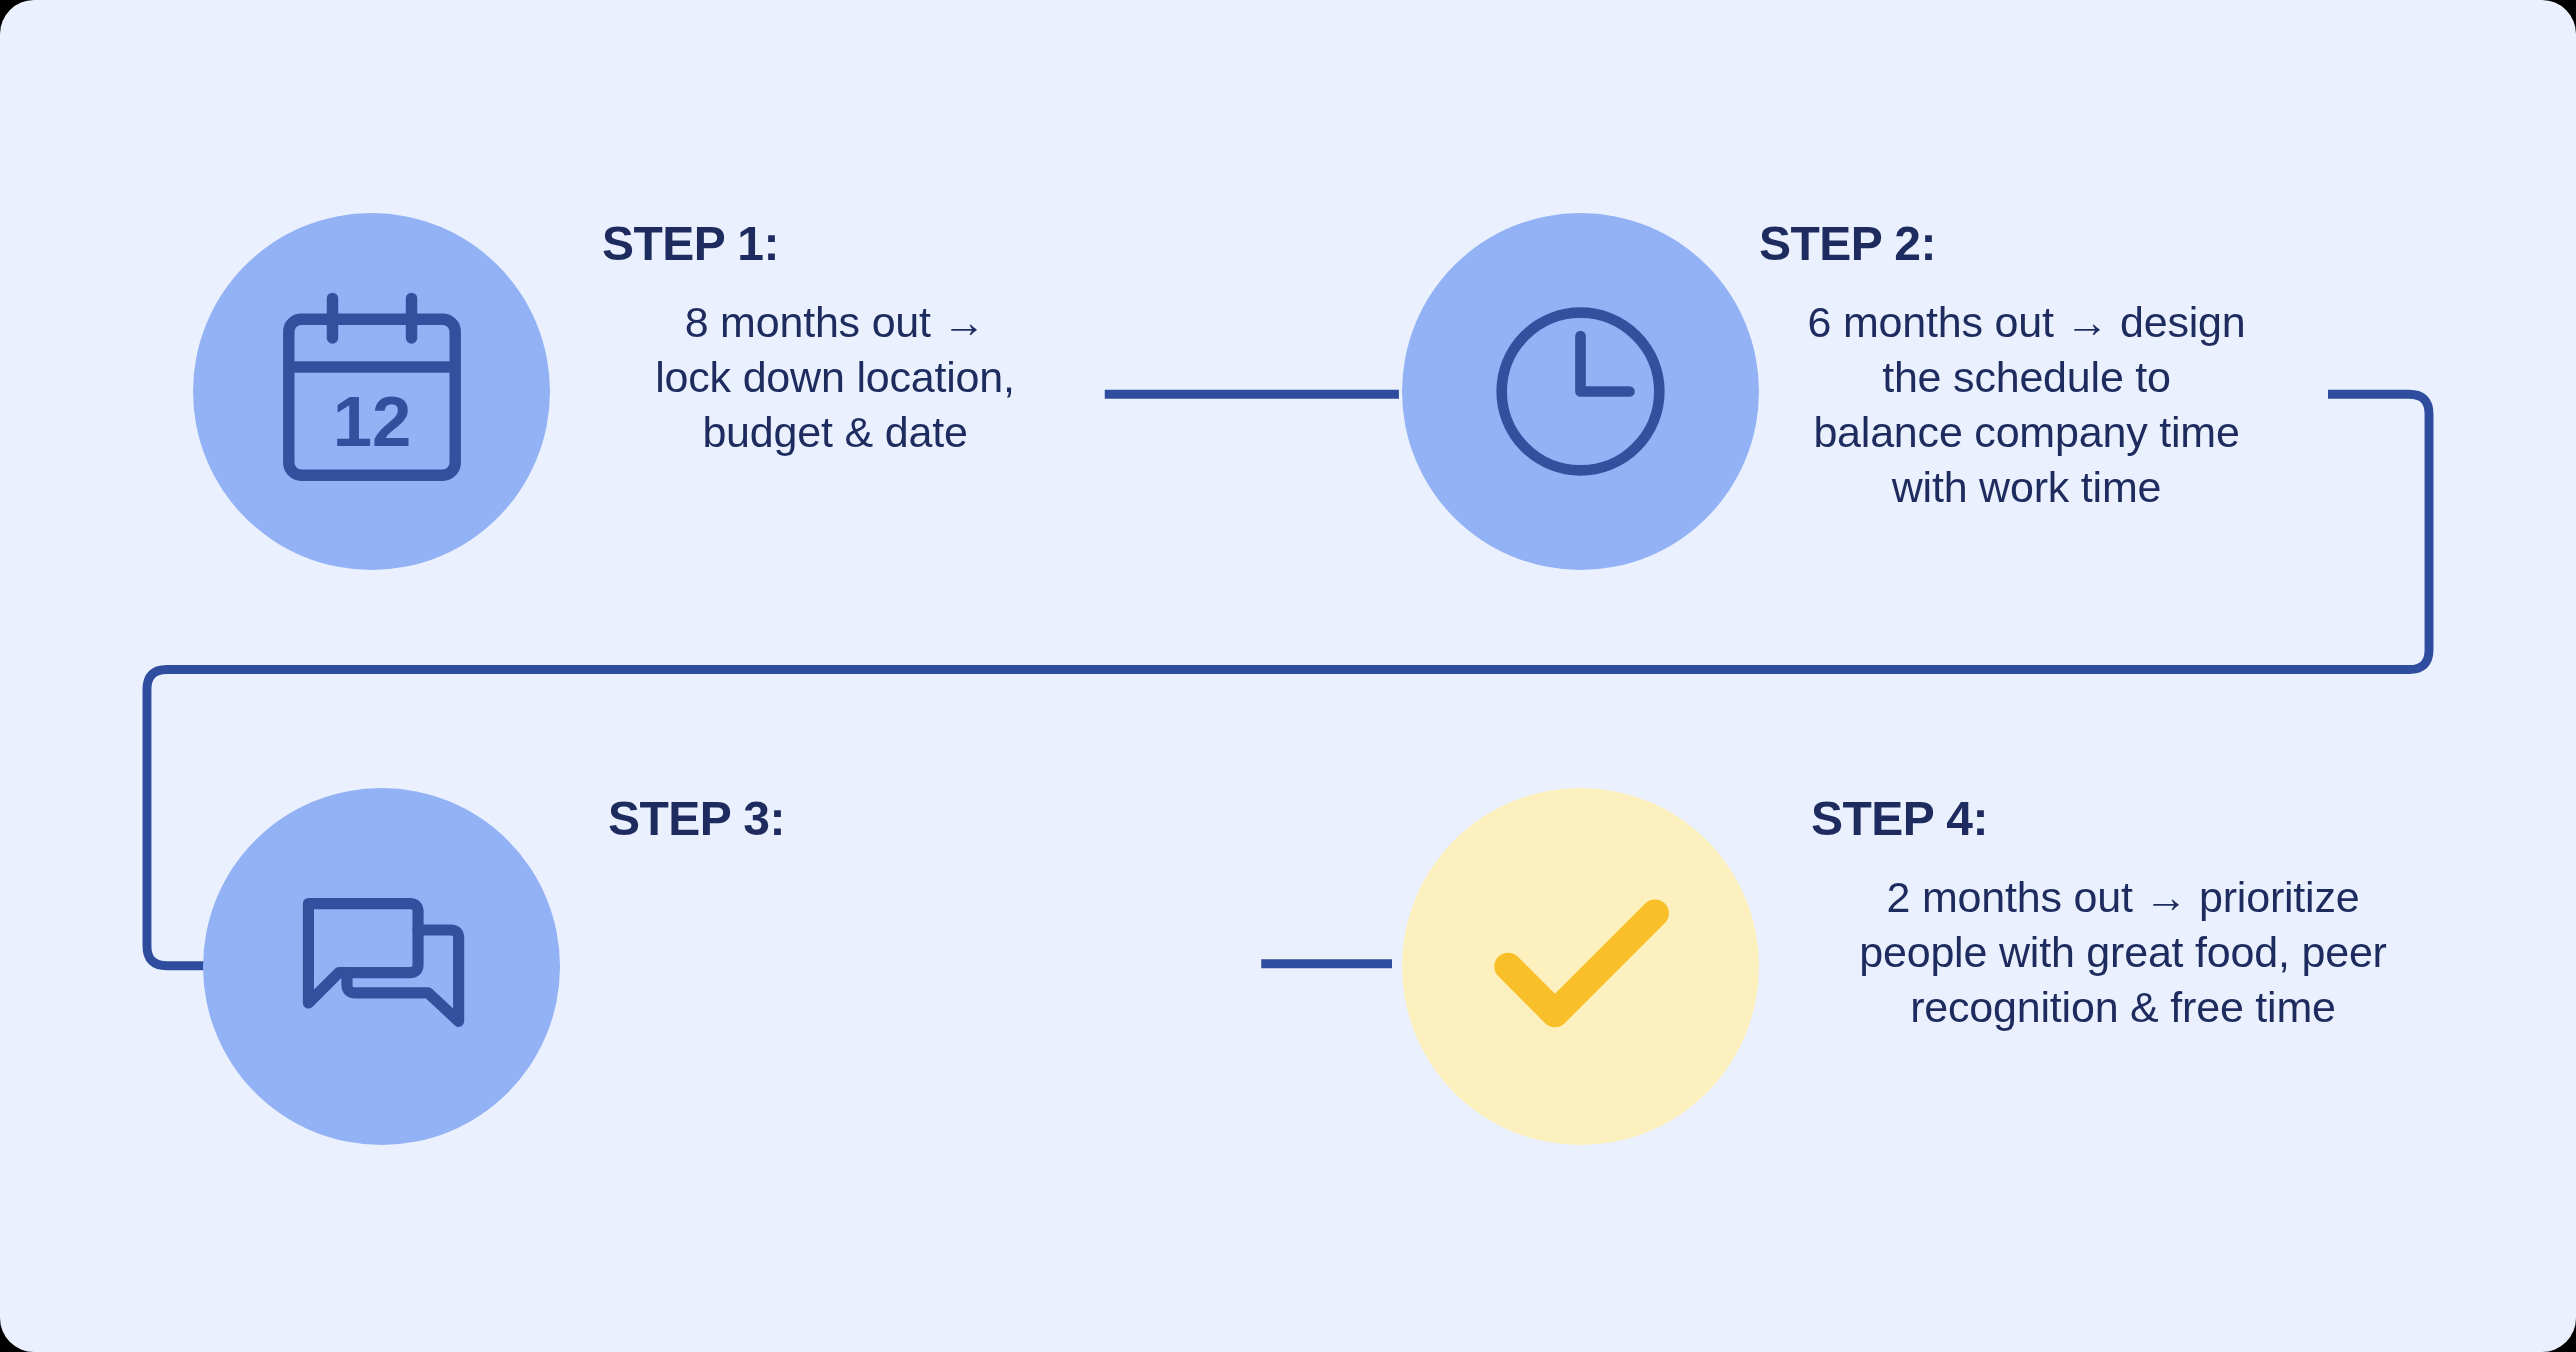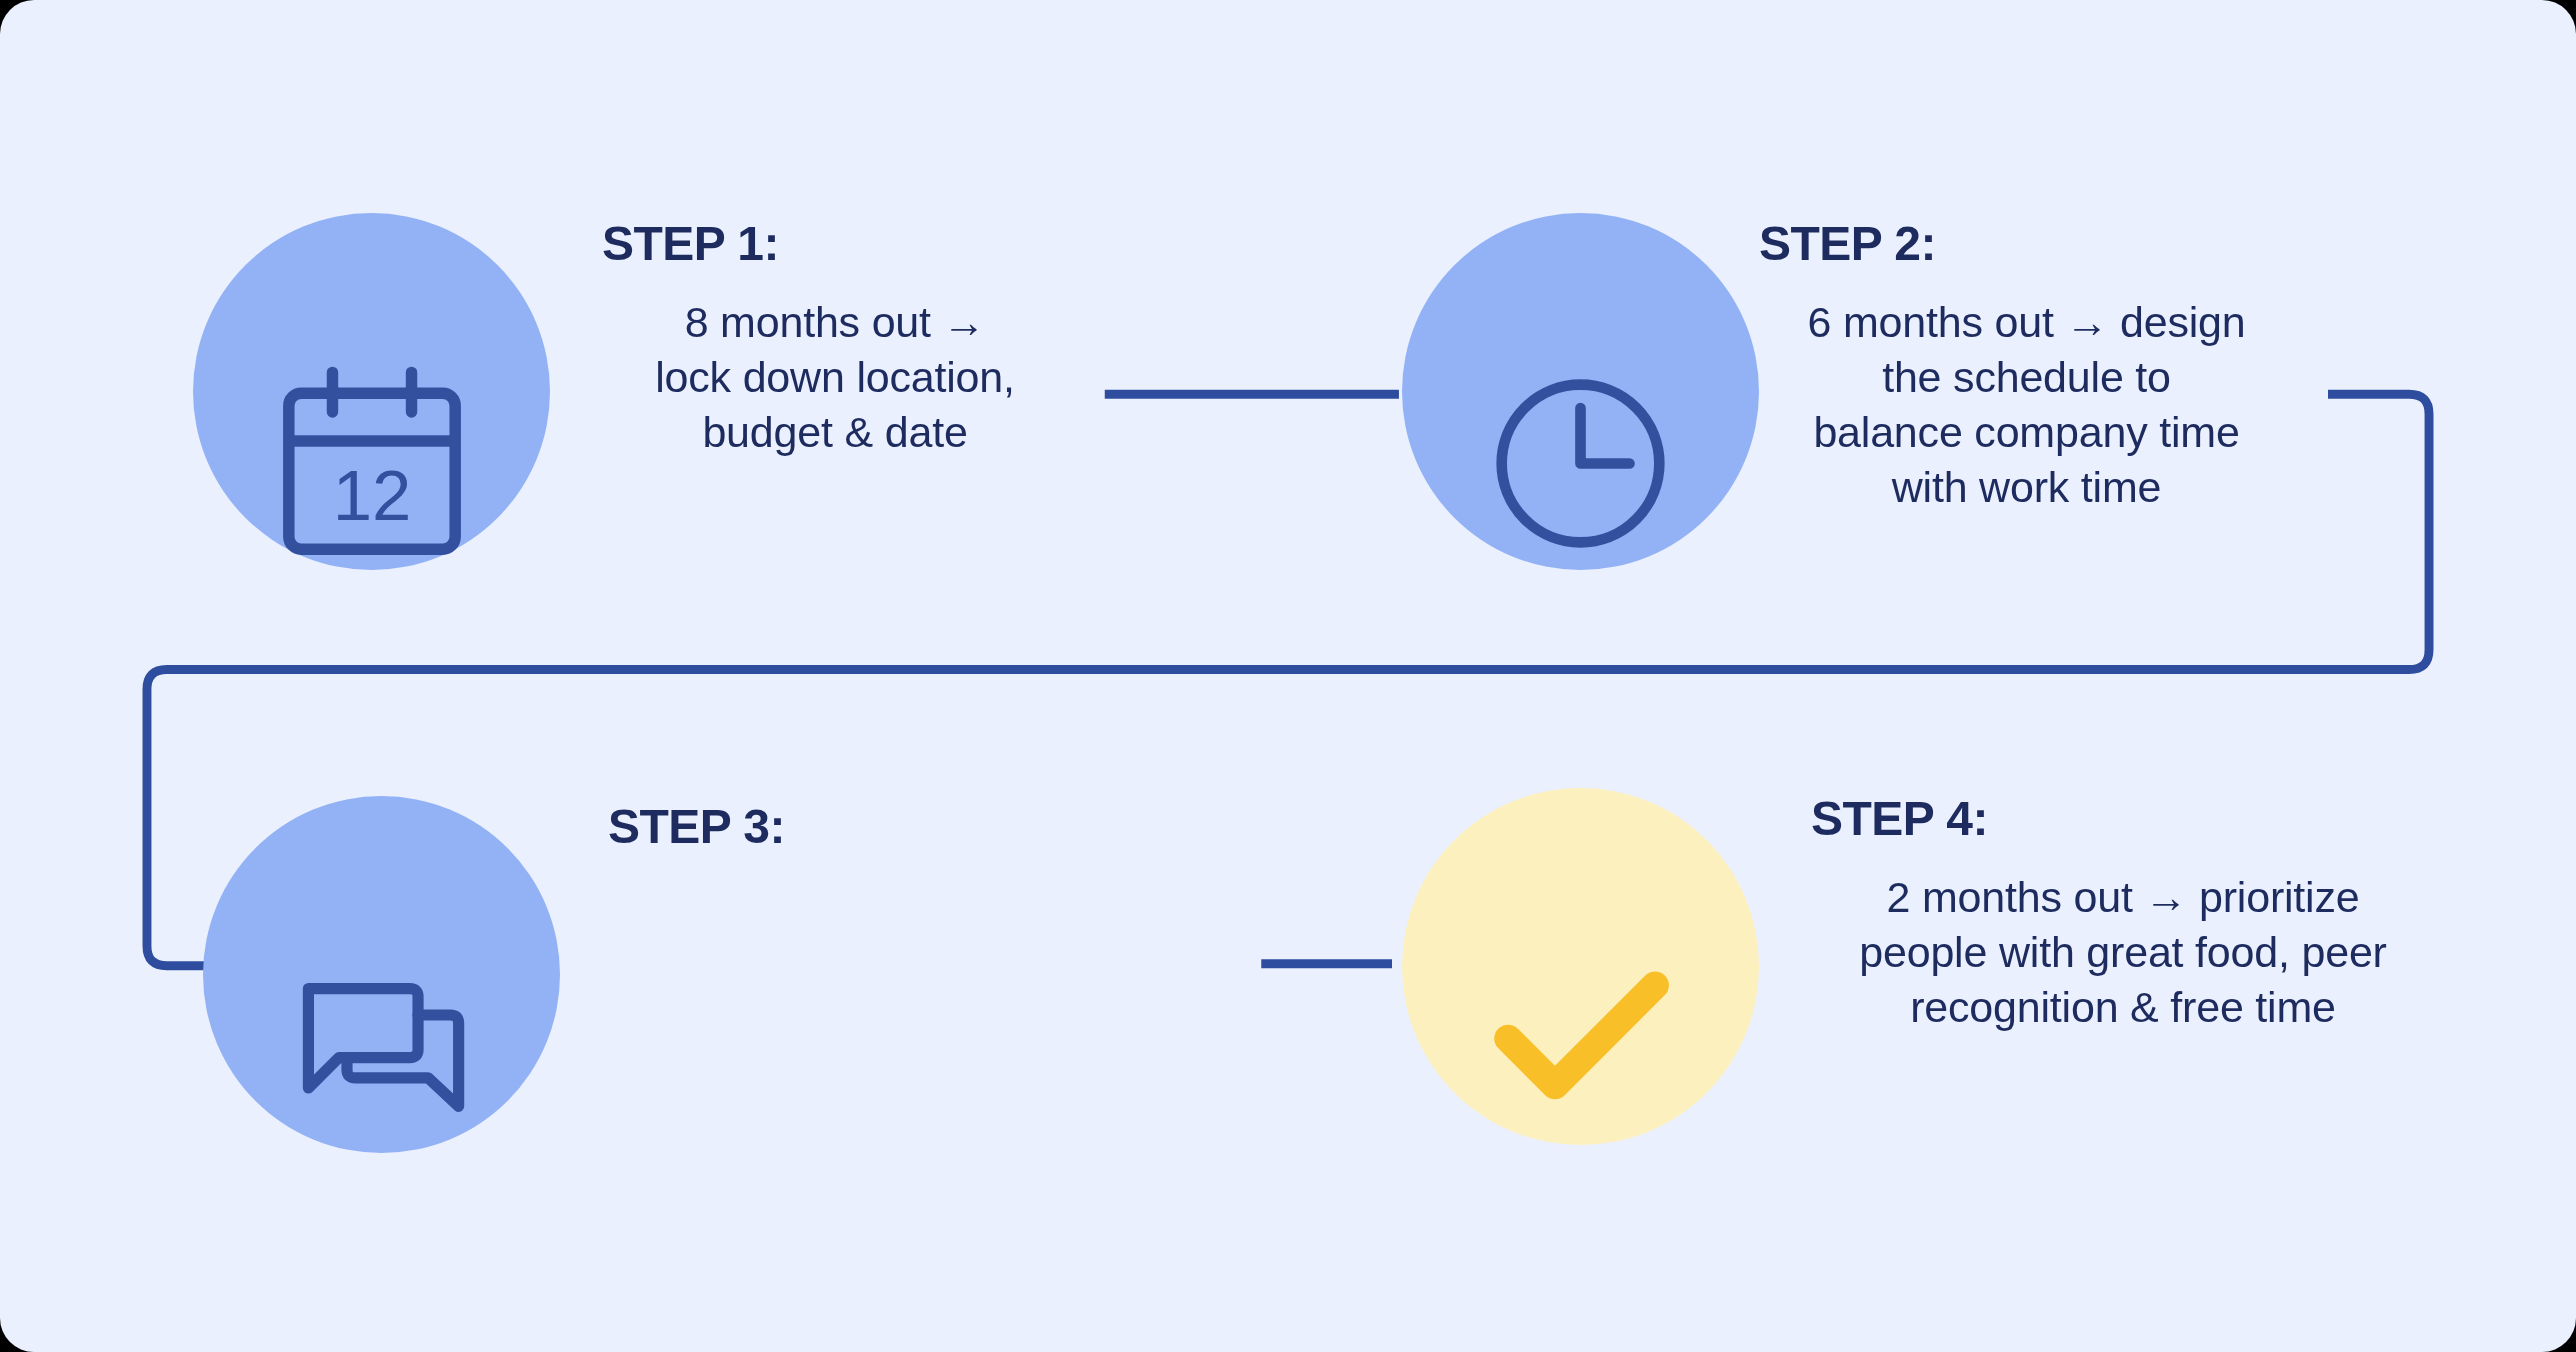--- a/index.html
+++ b/index.html
@@ -24,21 +24,21 @@
   .step {
     position:absolute;
     display:flex;
     align-items:flex-start;
   }
   .step-icon-wrap {
     position:relative;
     flex:0 0 auto;
     width:357px; height:357px;
     border-radius:50%;
-    display:flex; align-items:flex-end; justify-content:center;
+    display:flex; align-items:center; justify-content:center;font-weight:bold;
   }
   .circle-blue   { background:#93b2f5; }
   .circle-yellow { background:#fdf0bf; }
 
   .step-text { padding-top:6px; }
 
   .step-title {
     font-size:48px;
     font-weight:700;
     color:#1d2b5e;
@@ -56,21 +56,21 @@
     text-align:center;
   }
 
   
   #step-1 { left:193px;  top:213px; }
   #step-1 .step-text { margin-left:52px; width:466px; }
 
   #step-2 { left:1402px; top:213px; }
   #step-2 .step-text { width:535px; }
 
-  #step-3 { left:203px;  top:788px;margin-top:8px; }
+  #step-3 { left:203px;  top:788px; }
   #step-3 .step-text { margin-left:48px; width:575px; }
 
   #step-4 { left:1402px; top:788px; }
   #step-4 .step-text { margin-left:52px; width:624px; }
 
   
   #step-3 .step-icon-wrap, #step-4 .step-icon-wrap { margin-top:0; }
 
   svg.icon { display:block; }
 </style>

